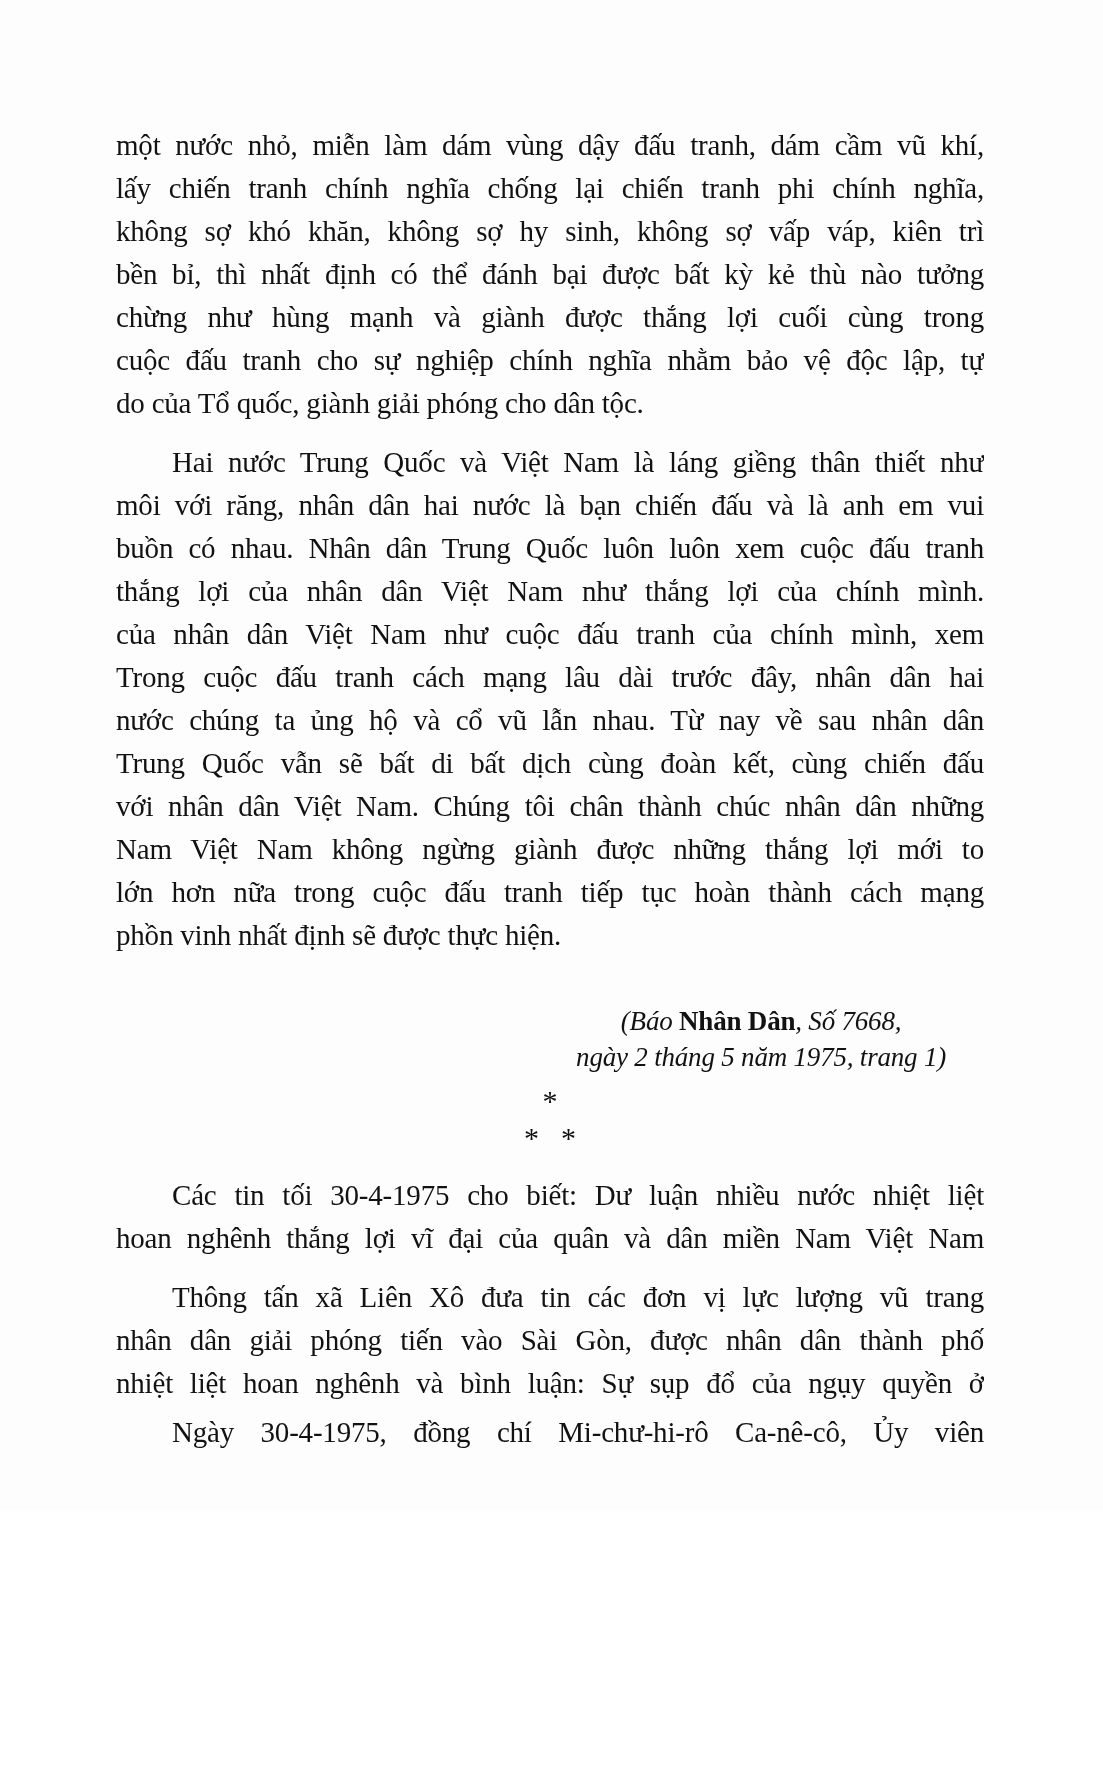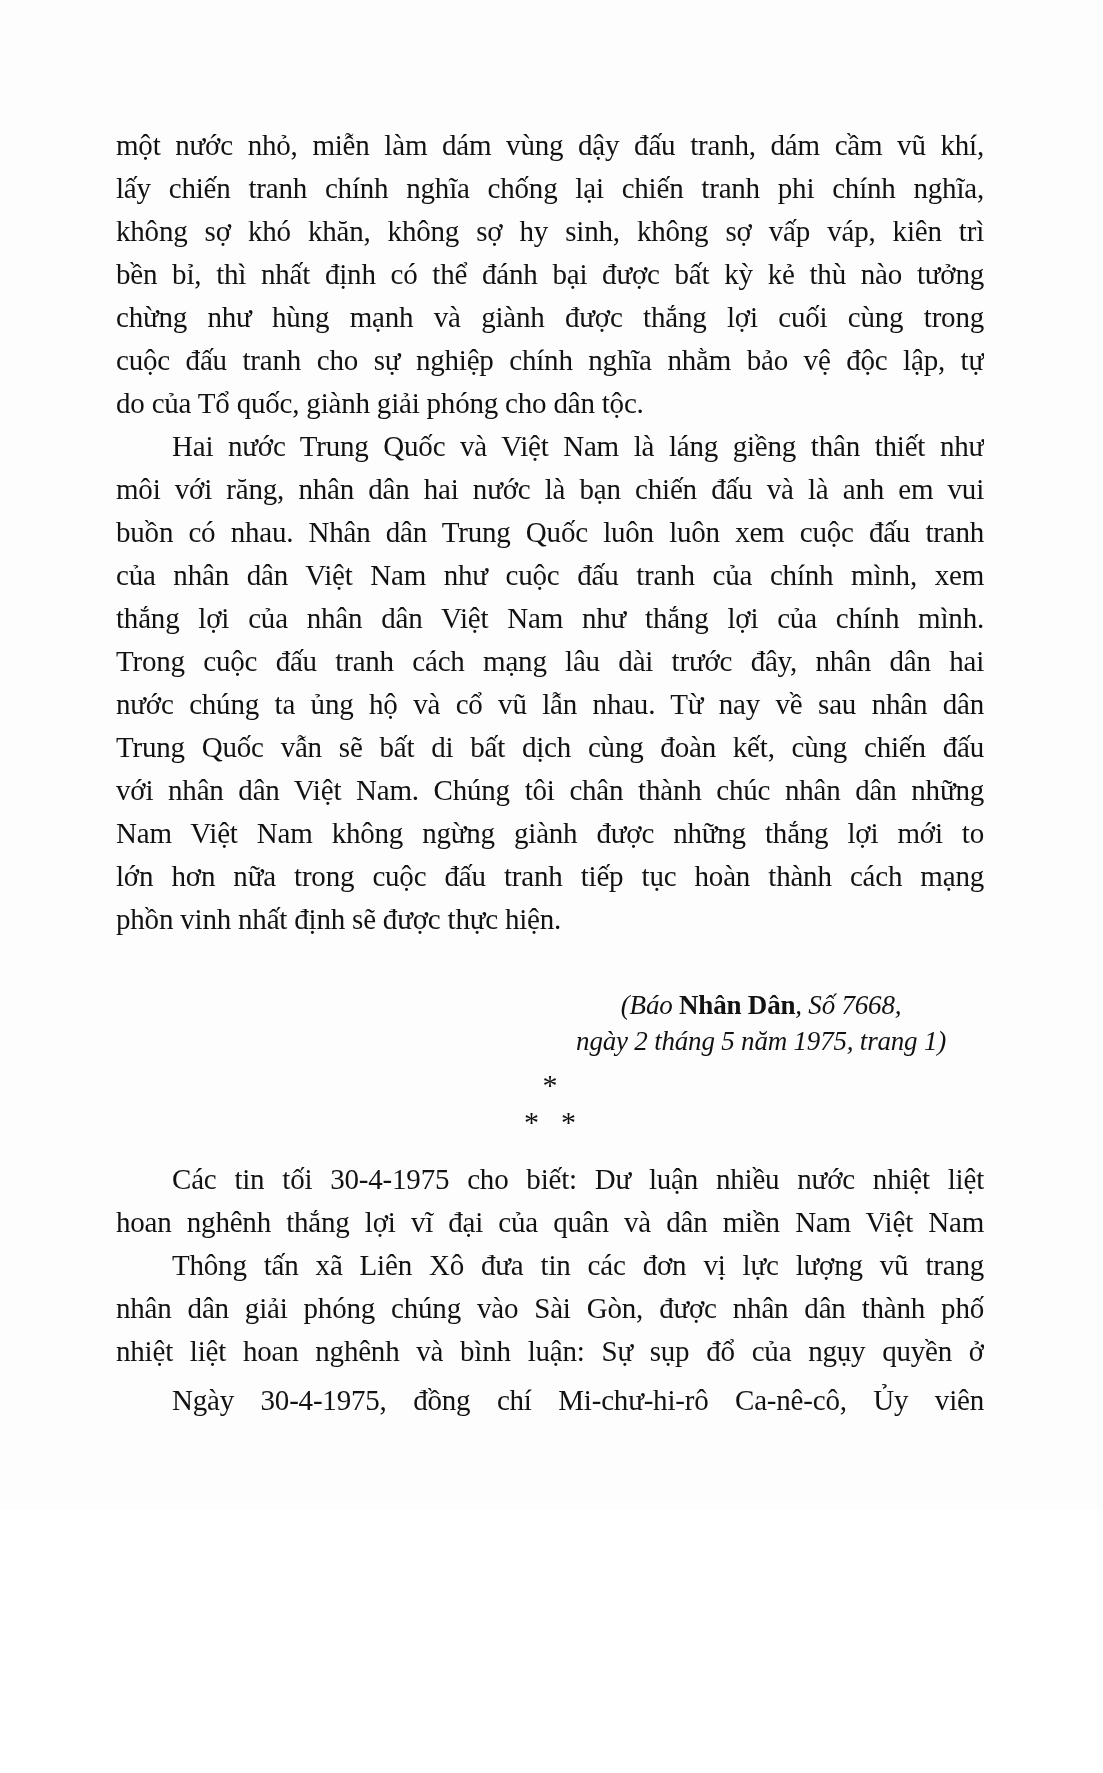--- a/index.html
+++ b/index.html
@@ -38,21 +38,21 @@
     display: inline-block;
     width: 100%;
     height: 0;
   }
   .last {
     text-align: left;
   }
   .indent {
     text-indent: 56px;
   }
-  .para2, .para4 { margin-top: 0; }
+  .para2, .para4 { margin-top: 16px; }
   .para3 { margin-top: 18px; }
   .para5 { margin-top: 6px; }
 
   .citation-wrap {
     margin-top: 46px;
     text-align: right;
     padding-right: 38px;
   }
   .citation {
     display: inline-block;
@@ -108,22 +108,22 @@
       <div class="line just">bền bỉ, thì nhất định có thể đánh bại được bất kỳ kẻ thù nào tưởng</div>
       <div class="line just">chừng như hùng mạnh và giành được thắng lợi cuối cùng trong</div>
       <div class="line just">cuộc đấu tranh cho sự nghiệp chính nghĩa nhằm bảo vệ độc lập, tự</div>
       <div class="line last">do của Tổ quốc, giành giải phóng cho dân tộc.</div>
     </div>
 
     <div class="para2">
       <div class="line just indent">Hai nước Trung Quốc và Việt Nam là láng giềng thân thiết như</div>
       <div class="line just">môi với răng, nhân dân hai nước là bạn chiến đấu và là anh em vui</div>
       <div class="line just">buồn có nhau. Nhân dân Trung Quốc luôn luôn xem cuộc đấu tranh</div>
+      <div class="line just">thắng lợi của nhân dân Việt Nam như thắng lợi của chính mình.</div>
       <div class="line just">của nhân dân Việt Nam như cuộc đấu tranh của chính mình, xem</div>
-      <div class="line just">thắng lợi của nhân dân Việt Nam như thắng lợi của chính mình.</div>
       <div class="line just">Trong cuộc đấu tranh cách mạng lâu dài trước đây, nhân dân hai</div>
       <div class="line just">nước chúng ta ủng hộ và cổ vũ lẫn nhau. Từ nay về sau nhân dân</div>
       <div class="line just">Trung Quốc vẫn sẽ bất di bất dịch cùng đoàn kết, cùng chiến đấu</div>
       <div class="line just">với nhân dân Việt Nam. Chúng tôi chân thành chúc nhân dân những</div>
       <div class="line just">Nam Việt Nam không ngừng giành được những thắng lợi mới to</div>
       <div class="line just">lớn hơn nữa trong cuộc đấu tranh tiếp tục hoàn thành cách mạng</div>
       <div class="line last">phồn vinh nhất định sẽ được thực hiện.</div>
     </div>
 
     <div class="citation-wrap">
@@ -136,21 +136,21 @@
     <div class="sep-top">*</div>
     <div class="sep-row"><span class="star">*</span><span class="star">*</span></div>
 
     <div class="para3">
       <div class="line just indent">Các tin tối 30-4-1975 cho biết: Dư luận nhiều nước nhiệt liệt</div>
       <div class="line just">hoan nghênh thắng lợi vĩ đại của quân và dân miền Nam Việt Nam</div>
     </div>
 
     <div class="para4">
       <div class="line just indent">Thông tấn xã Liên Xô đưa tin các đơn vị lực lượng vũ trang</div>
-      <div class="line just">nhân dân giải phóng chúng vào Sài Gòn, được nhân dân thành phố</div>
+      <div class="line just">nhân dân giải phóng tiến vào Sài Gòn, được nhân dân thành phố</div>
       <div class="line just">nhiệt liệt hoan nghênh và bình luận: Sự sụp đổ của ngụy quyền ở</div>
     </div>
 
     <div class="para5">
       <div class="line just indent">Ngày 30-4-1975, đồng chí Mi-chư-hi-rô Ca-nê-cô, Ủy viên</div>
     </div>
 
   </div>
 
   <div class="page-number">13</div>

